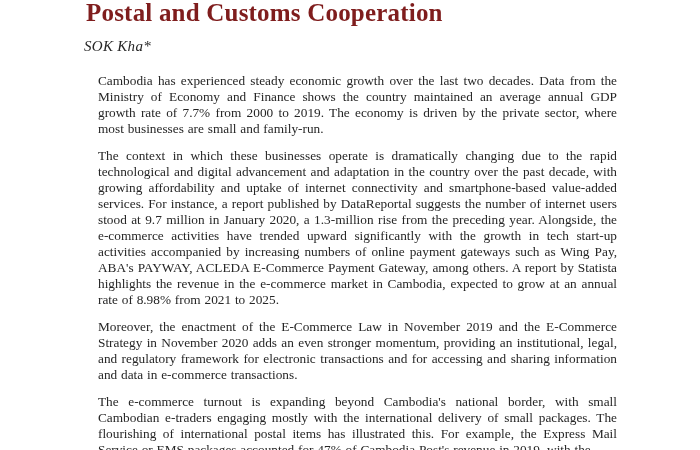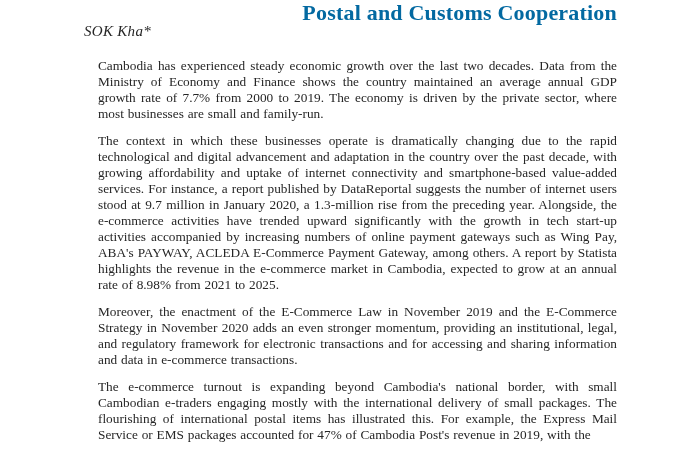--- a/index.html
+++ b/index.html
@@ -22,28 +22,28 @@
     left: 84px;
     top: 0;
     width: 533px;
     color: #262626;
     font-family: "Liberation Serif", "DejaVu Serif", serif;
     filter: blur(0.38px);
   }
   .article-title {
     margin: 2px 0 0 0;
     padding-left: 2px;
-    font-size: 22px;
+    font-size: 25px;
     line-height: 21px;
     font-weight: bold;
     letter-spacing: 0.2px;
-    color: #0369a1;
-    text-align: right;
+    color: #7f1d1d;
   }
   .author-line {
+    margin-top: 15px;
     font-style: italic;
     font-size: 15px;
     line-height: 16px;
     letter-spacing: 0.3px;
   }
   .body-text {
     margin-top: 19px;
   }
   .body-text p {
     margin: 0 0 11px 14px;

